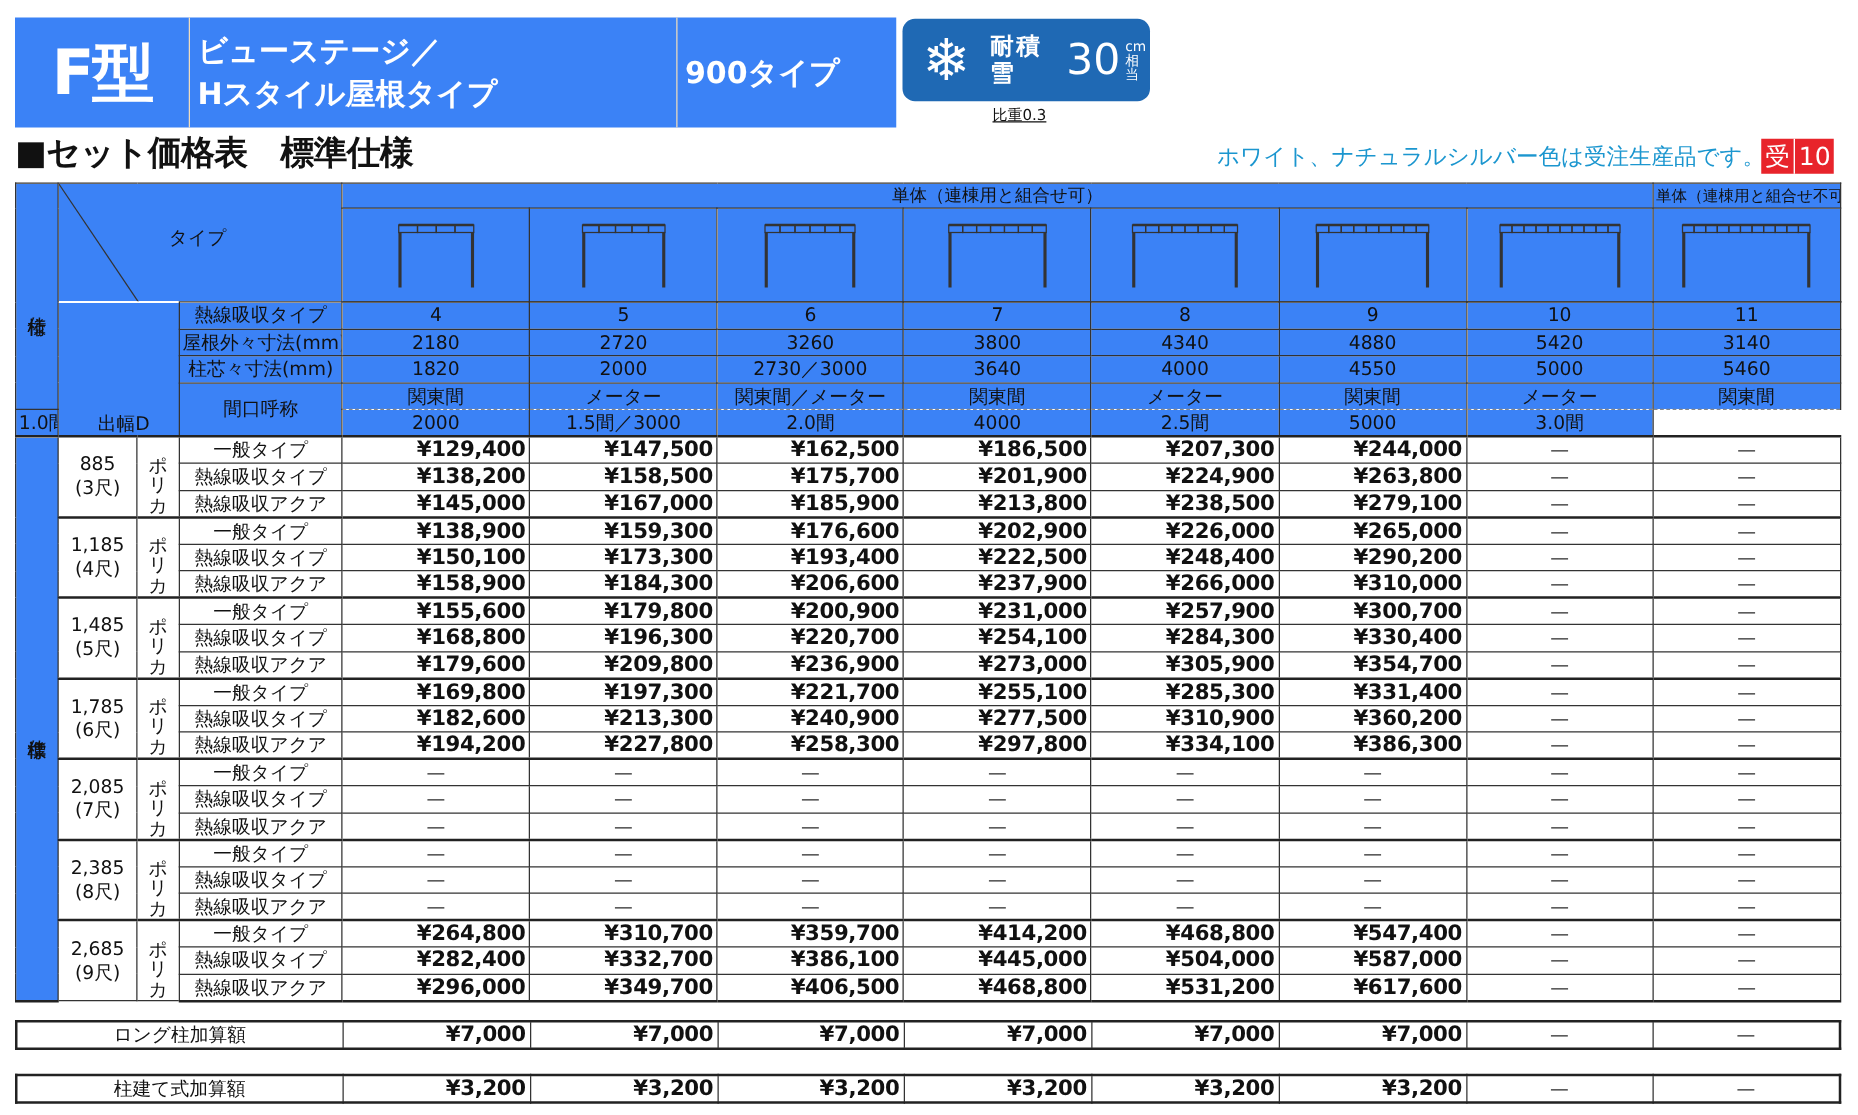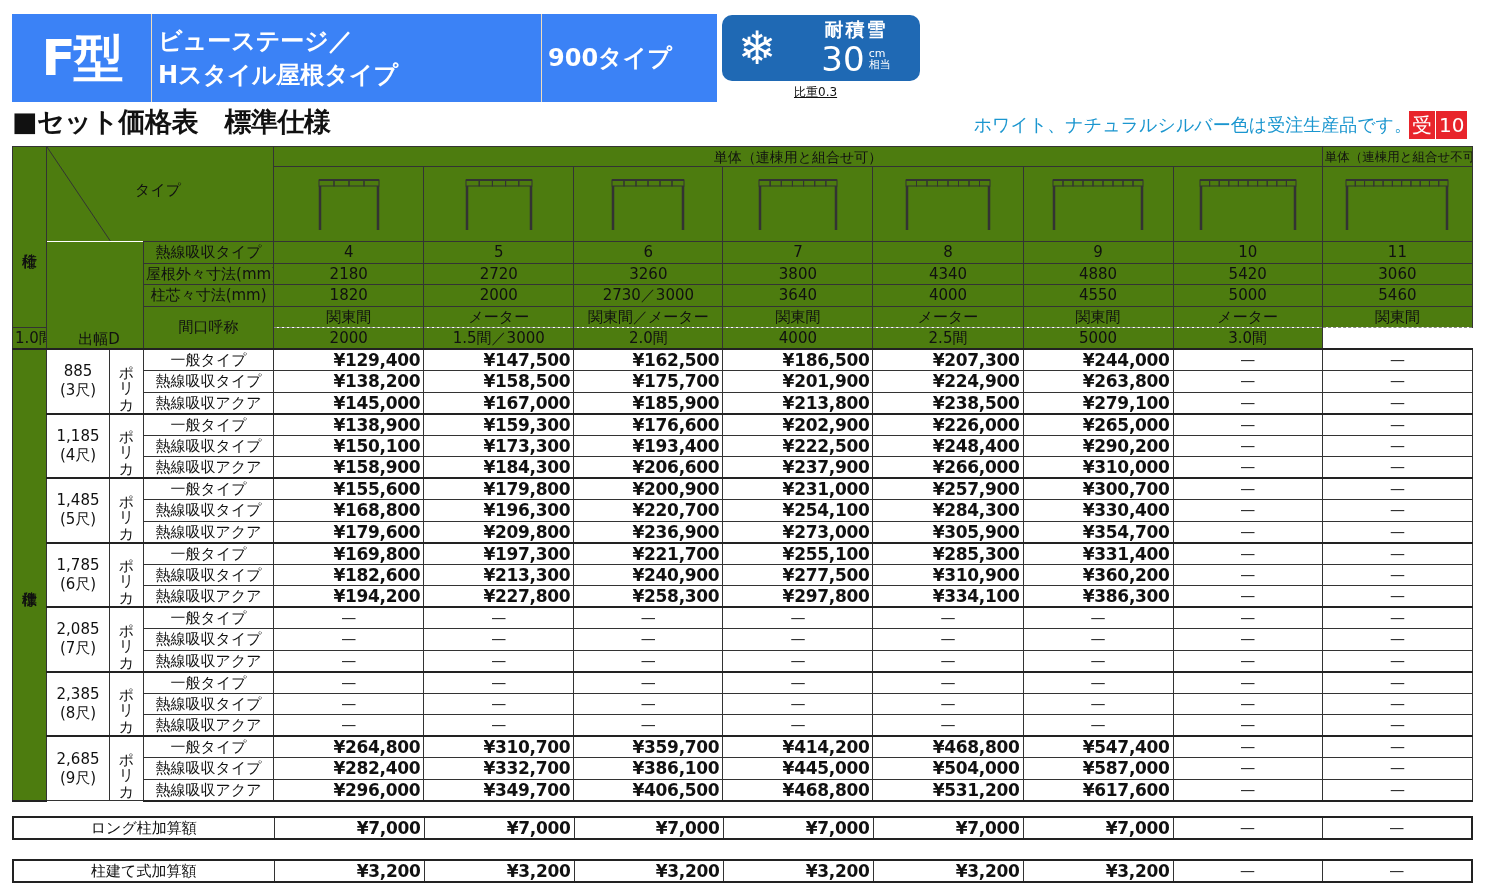--- a/index.html
+++ b/index.html
@@ -8,37 +8,37 @@
 
   
   .band { position: absolute; top: 14px; left: 12px; height: 88px; display: flex; background: #3b82f6; }
   .band .cell { height: 100%; border-right: 1.5px solid #efdcbc; color: #fff; display: flex; align-items: center; font-weight: bold; }
   .band .c1 { width: 140px; justify-content: center; font-size: 50px; letter-spacing: -2px; }
   .band .c2 { width: 390px; flex-direction: column; align-items: flex-start; justify-content: center; padding-left: 6px; font-size: 24px; line-height: 34px; }
   .band .c3 { width: 175px; padding-left: 6px; font-size: 24px; border-right: none; }
 
   .snow { position: absolute; top: 15px; left: 722px; width: 198px; height: 66px; background: #1f69b4; border-radius: 10px; color: #fff; display: flex; align-items: center; }
   .snow .flake { width: 70px; text-align: center; font-size: 46px; line-height: 66px; }
-  .snow .txt { flex: 1; display: flex; flex-direction: column; align-items: center; }
+  .snow .txt { flex: 1; display: flex; flex-direction: row; }
   .snow .t1 { font-size: 19px; line-height: 22px; font-weight: bold; letter-spacing: 2px; }
   .snow .t2 { display: flex; align-items: center; }
   .snow .num { font-size: 34px; line-height: 38px; }
   .snow .unit { display: flex; flex-direction: column; font-size: 11px; line-height: 11px; margin-left: 4px; }
   .gravity { position: absolute; top: 84px; left: 794px; font-size: 12px; text-decoration: underline; }
 
   .title { position: absolute; top: 104px; left: 12px; font-size: 27px; font-weight: bold; letter-spacing: -0.5px; }
   .notice { position: absolute; top: 113px; right: 74px; font-size: 18px; color: #1b96cf; }
   .badge { position: absolute; top: 111px; left: 1409px; height: 28px; display: flex; }
   .badge span { background: #e8242b; color: #fff; font-size: 20px; line-height: 28px; padding: 0 3px; }
   .badge span + span { border-left: 1.5px solid #fff; }
 
   
   .tbl { position: absolute; border-collapse: collapse; table-layout: fixed; font-size: 15px; }
   .tbl td { border: 1px solid #333; height: 21.5px; text-align: center; padding: 0 2px; white-space: nowrap; overflow: hidden; line-height: 18px; }
-  .gray { background: #4d7c0f; }
+  .gray { background: #3b82f6; }
   .w { background: #fff; }
   .price { text-align: right !important; font-weight: bold; font-size: 17px; padding-right: 3px !important; letter-spacing: -0.3px; }
   .thick-top td { border-top: 2.5px solid #222; }
   .vert { writing-mode: vertical-rl; text-orientation: upright; letter-spacing: 0; font-size: 15px; }
   .diag { position: relative; }
   .diag svg { position: absolute; left: 0; top: 0; }
   .dotted { border-bottom: 1px dashed #888 !important; }
   .frame-icon { display: block; margin: 0 auto; }
   .dash { color: #333; }
 </style>
@@ -236,21 +236,21 @@
       </tr>
       <tr>
         <td class="gray">屋根外々寸法(mm)</td>
         <td class="gray">2180</td>
         <td class="gray">2720</td>
         <td class="gray">3260</td>
         <td class="gray">3800</td>
         <td class="gray">4340</td>
         <td class="gray">4880</td>
         <td class="gray">5420</td>
-        <td class="gray">3060</td>
+        <td class="gray">3140</td>
       </tr>
       <tr>
         <td class="gray">柱芯々寸法(mm)</td>
         <td class="gray">1820</td>
         <td class="gray">2000</td>
         <td class="gray">2730／3000</td>
         <td class="gray">3640</td>
         <td class="gray">4000</td>
         <td class="gray">4550</td>
         <td class="gray">5000</td>

